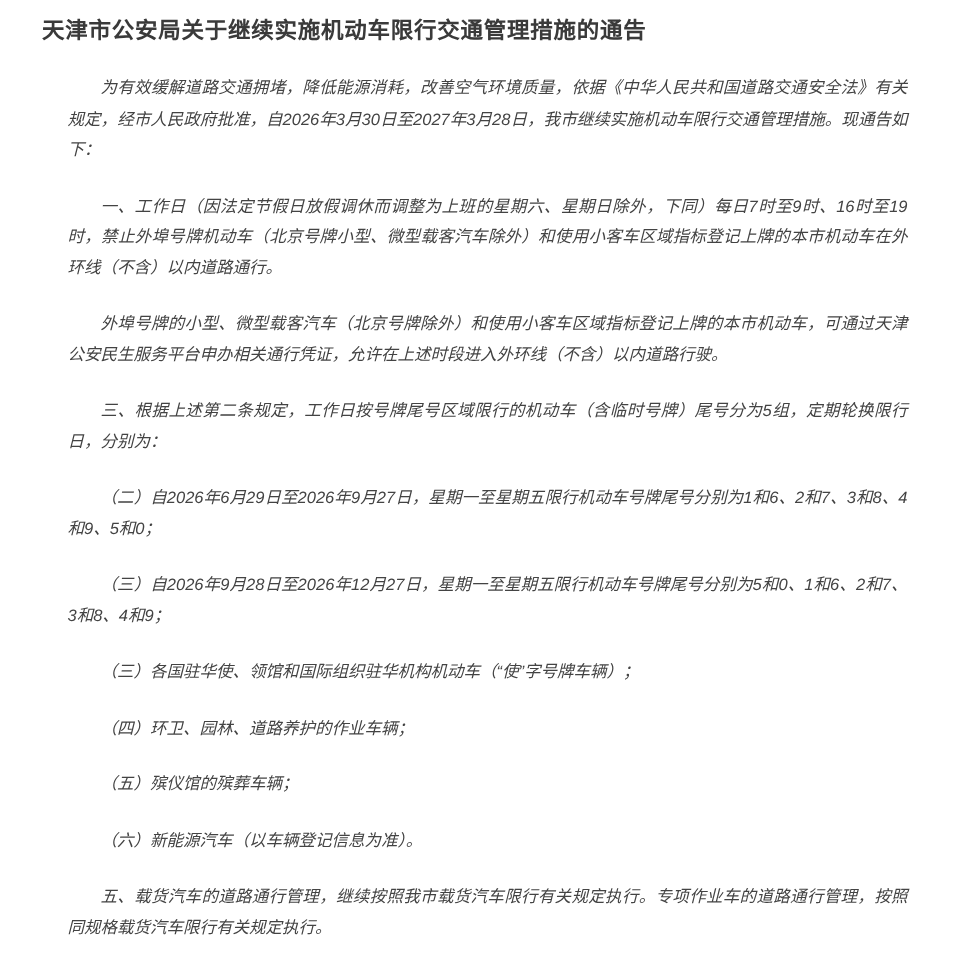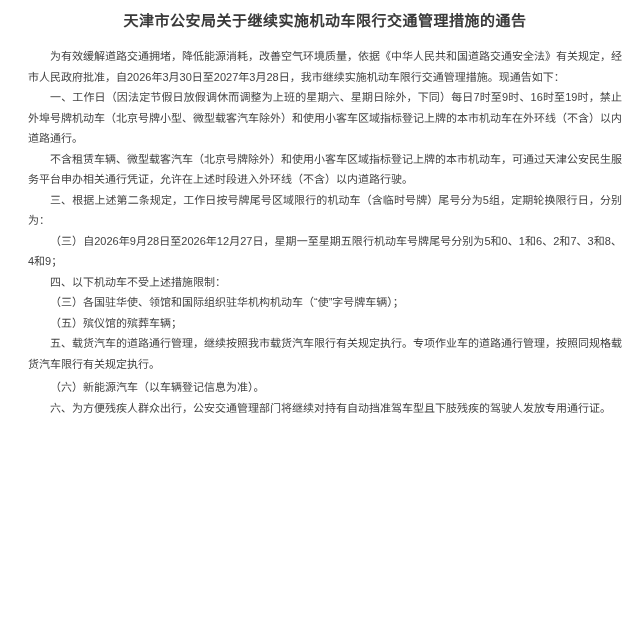--- a/index.html
+++ b/index.html
@@ -19,52 +19,53 @@
     height: 644px;
     padding: 10px 18px 10px 28px;
     background: #ffffff;
   }
   .title {
     margin: 0 0 14px 0;
     padding: 0;
     font-size: 15px;
     font-weight: 700;
     color: #3a3a3a;
-    text-align: center;
     line-height: 22px;
     letter-spacing: 0.5px;
   }
   .body {
     color: #434343;
     font-size: 11px;
     line-height: 20.5px;
     text-align: justify;
   }
   .body p {
-    margin: 0;
+    margin: 17px;
     padding: 0;
     text-indent: 2em;
     word-break: break-all;
+    font-style: italic;
   }
   
   .body p:nth-child(10) {
     margin-top: 3px;
   }
 </style>
 </head>
 <body>
 
 <div class="page">
   <h1 class="title">天津市公安局关于继续实施机动车限行交通管理措施的通告</h1>
   <main class="body">
       <p>为有效缓解道路交通拥堵，降低能源消耗，改善空气环境质量，依据《中华人民共和国道路交通安全法》有关规定，经市人民政府批准，自2026年3月30日至2027年3月28日，我市继续实施机动车限行交通管理措施。现通告如下：</p>
       <p>一、工作日（因法定节假日放假调休而调整为上班的星期六、星期日除外，下同）每日7时至9时、16时至19时，禁止外埠号牌机动车（北京号牌小型、微型载客汽车除外）和使用小客车区域指标登记上牌的本市机动车在外环线（不含）以内道路通行。</p>
-      <p>不含租赁车辆、微型载客汽车（北京号牌除外）和使用小客车区域指标登记上牌的本市机动车，可通过天津公安民生服务平台申办相关通行凭证，允许在上述时段进入外环线（不含）以内道路行驶。</p>
+      <p>外埠号牌的小型、微型载客汽车（北京号牌除外）和使用小客车区域指标登记上牌的本市机动车，可通过天津公安民生服务平台申办相关通行凭证，允许在上述时段进入外环线（不含）以内道路行驶。</p>
       <p>三、根据上述第二条规定，工作日按号牌尾号区域限行的机动车（含临时号牌）尾号分为5组，定期轮换限行日，分别为：</p>
+      <p>（二）自2026年6月29日至2026年9月27日，星期一至星期五限行机动车号牌尾号分别为1和6、2和7、3和8、4和9、5和0；</p>
       <p>（三）自2026年9月28日至2026年12月27日，星期一至星期五限行机动车号牌尾号分别为5和0、1和6、2和7、3和8、4和9；</p>
-      <p>四、以下机动车不受上述措施限制：</p>
       <p>（三）各国驻华使、领馆和国际组织驻华机构机动车（“使”字号牌车辆）；</p>
+      <p>（四）环卫、园林、道路养护的作业车辆；</p>
       <p>（五）殡仪馆的殡葬车辆；</p>
+      <p>（六）新能源汽车（以车辆登记信息为准）。</p>
       <p>五、载货汽车的道路通行管理，继续按照我市载货汽车限行有关规定执行。专项作业车的道路通行管理，按照同规格载货汽车限行有关规定执行。</p>
-      <p>（六）新能源汽车（以车辆登记信息为准）。</p>
       <p>六、为方便残疾人群众出行，公安交通管理部门将继续对持有自动挡准驾车型且下肢残疾的驾驶人发放专用通行证。</p>
     </main>
 </div>
 
 </body></html>

